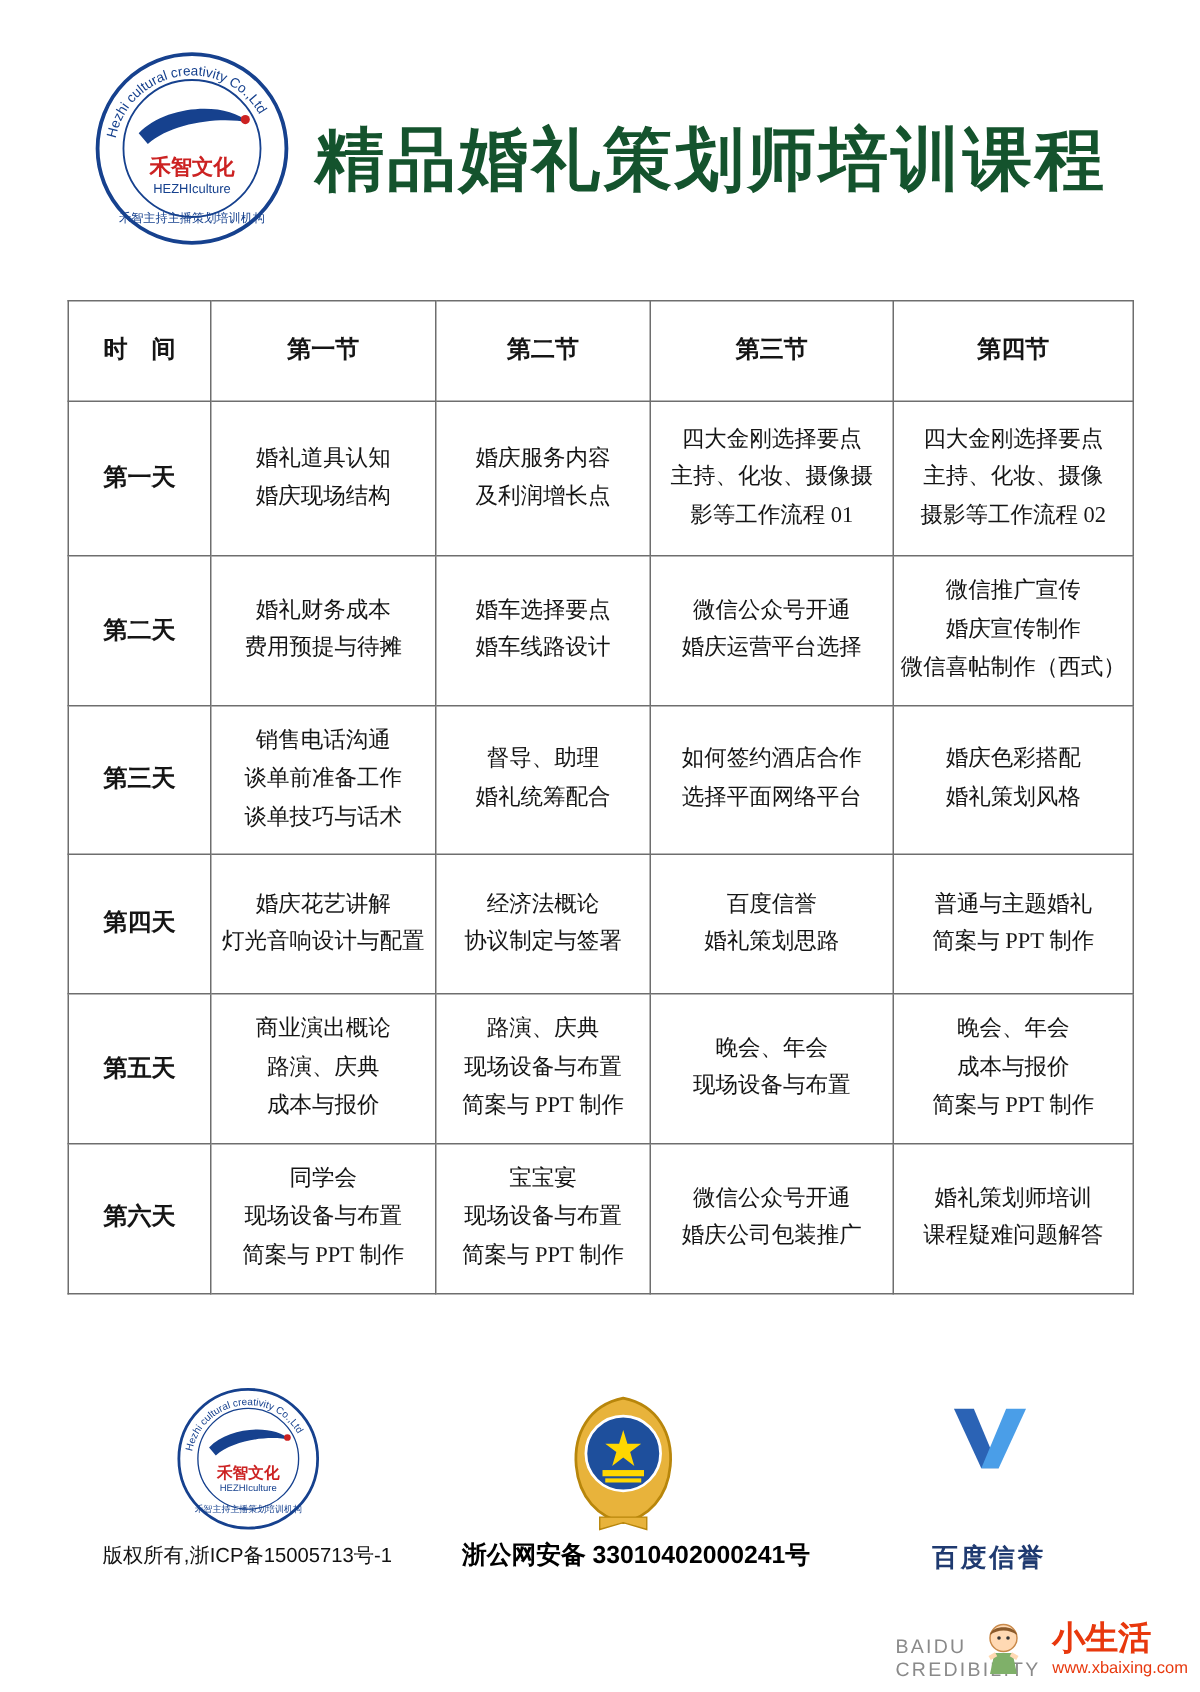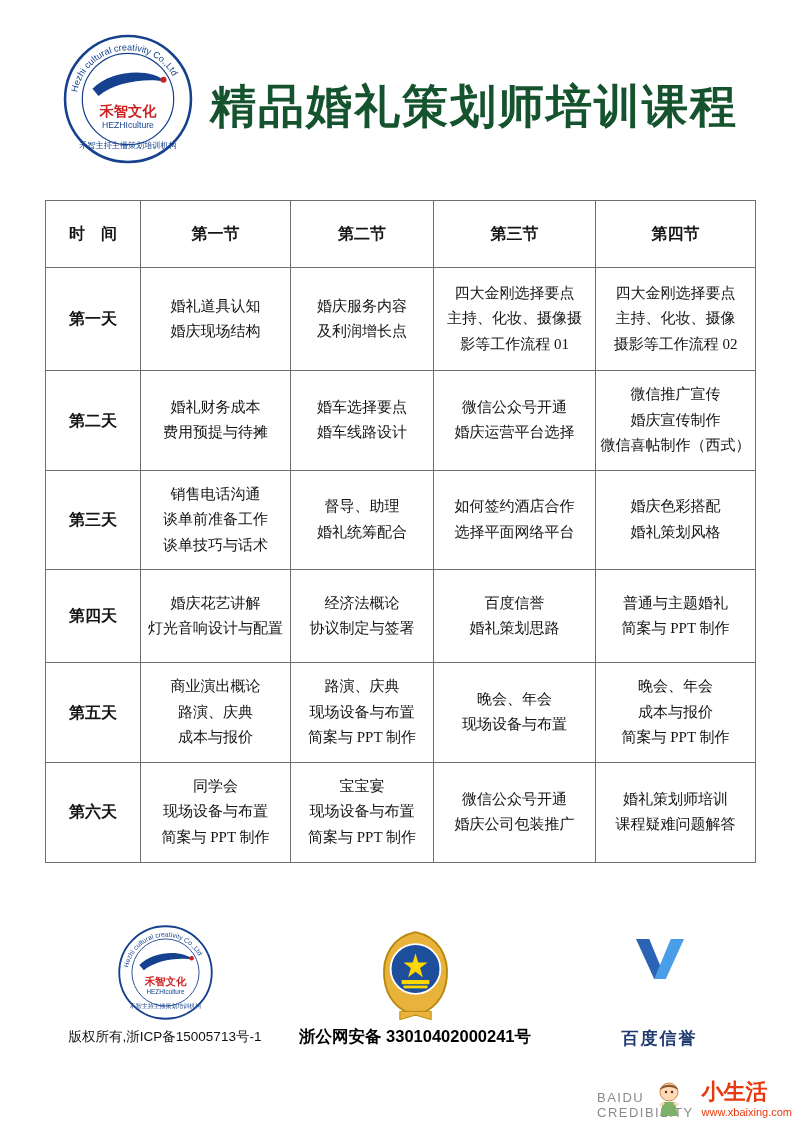--- a/index.html
+++ b/index.html
@@ -28,21 +28,21 @@
   .course-table th{font-size:16px;font-weight:600;}
   .course-table td.day{font-size:16px;font-weight:600;}
   
   .hezhi-logo-bottom{position:absolute;left:117px;top:924px;width:97px;height:97px;}
   .copyright-text{
     position:absolute;left:45px;top:1028px;width:240px;text-align:center;
     font-family:"Liberation Sans","DejaVu Sans",sans-serif;font-size:13.5px;color:#111;
   }
   .police-badge{position:absolute;left:374px;top:927px;width:83px;height:95px;}
   .police-record-text{
-    position:absolute;left:290px;top:1026px;width:250px;text-align:center;
+    position:absolute;left:290px;top:1026px;width:250px;text-align:right;
     font-family:"Liberation Sans","DejaVu Sans",sans-serif;
     font-size:16.5px;font-weight:700;color:#000;white-space:nowrap;
   }
   .baidu-block{
     position:absolute;left:597px;top:933px;width:125px;
     display:flex;flex-direction:column;align-items:center;
     font-family:"Liberation Sans","DejaVu Sans",sans-serif;
     gap:38px;
   }
   .baidu-logo{width:58px;height:52px;}

